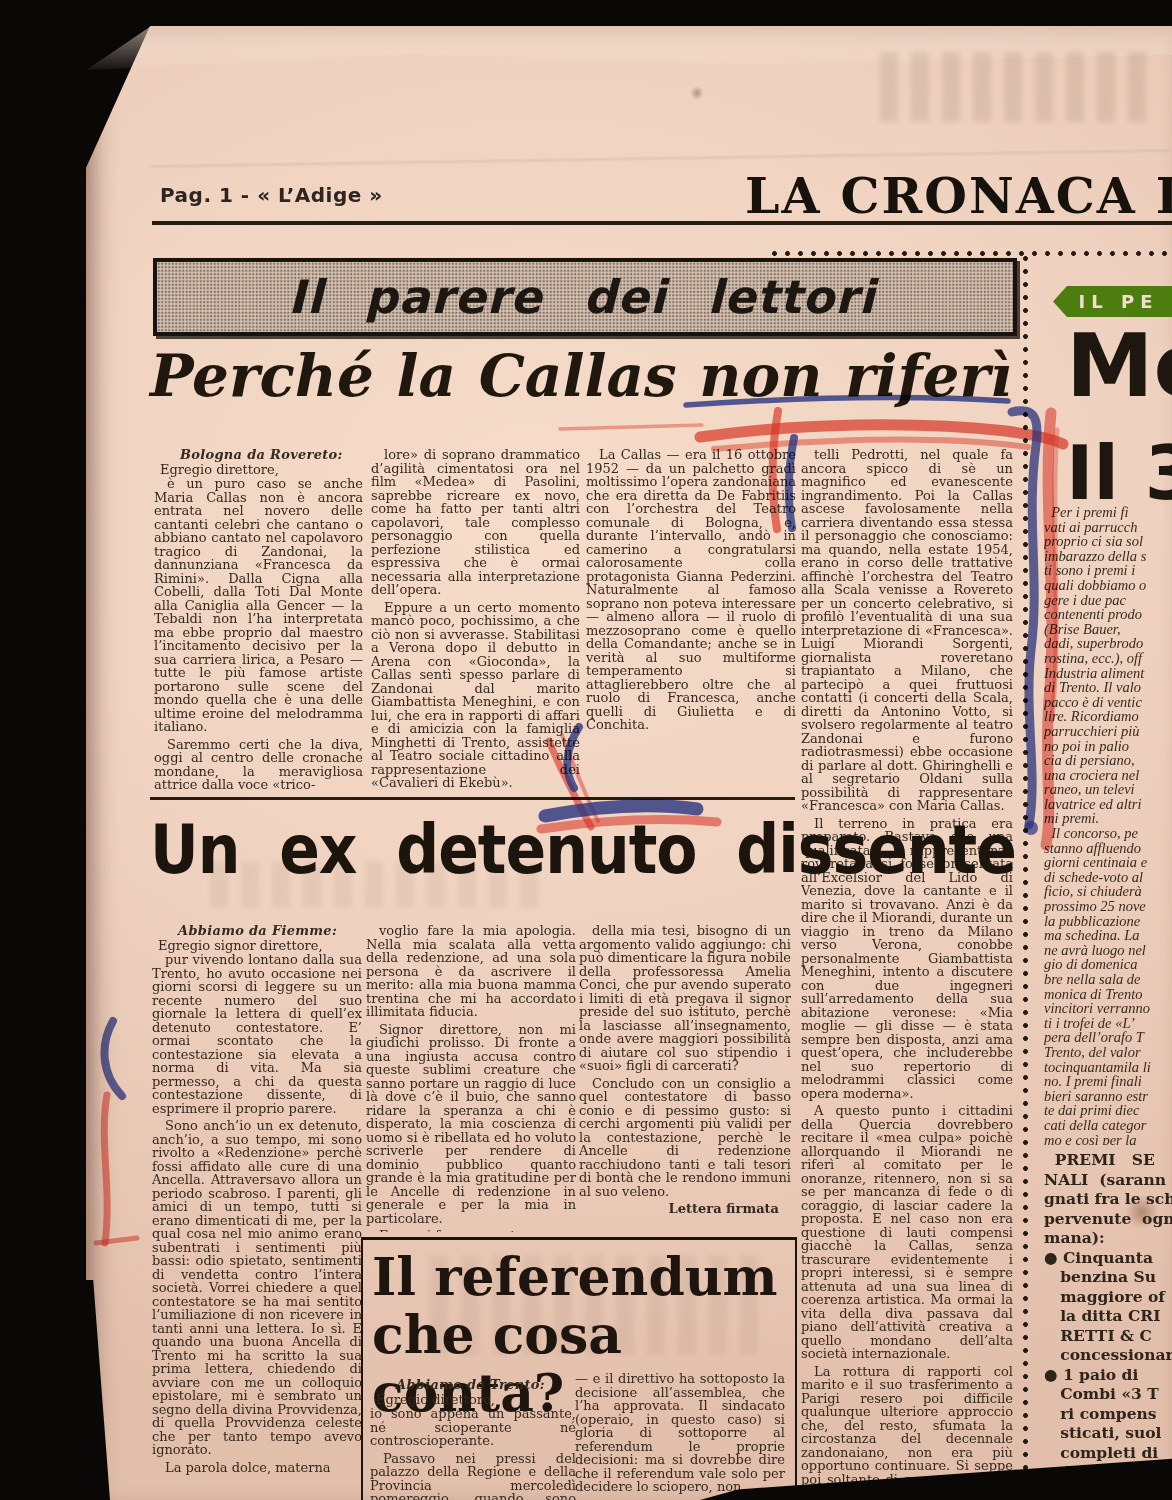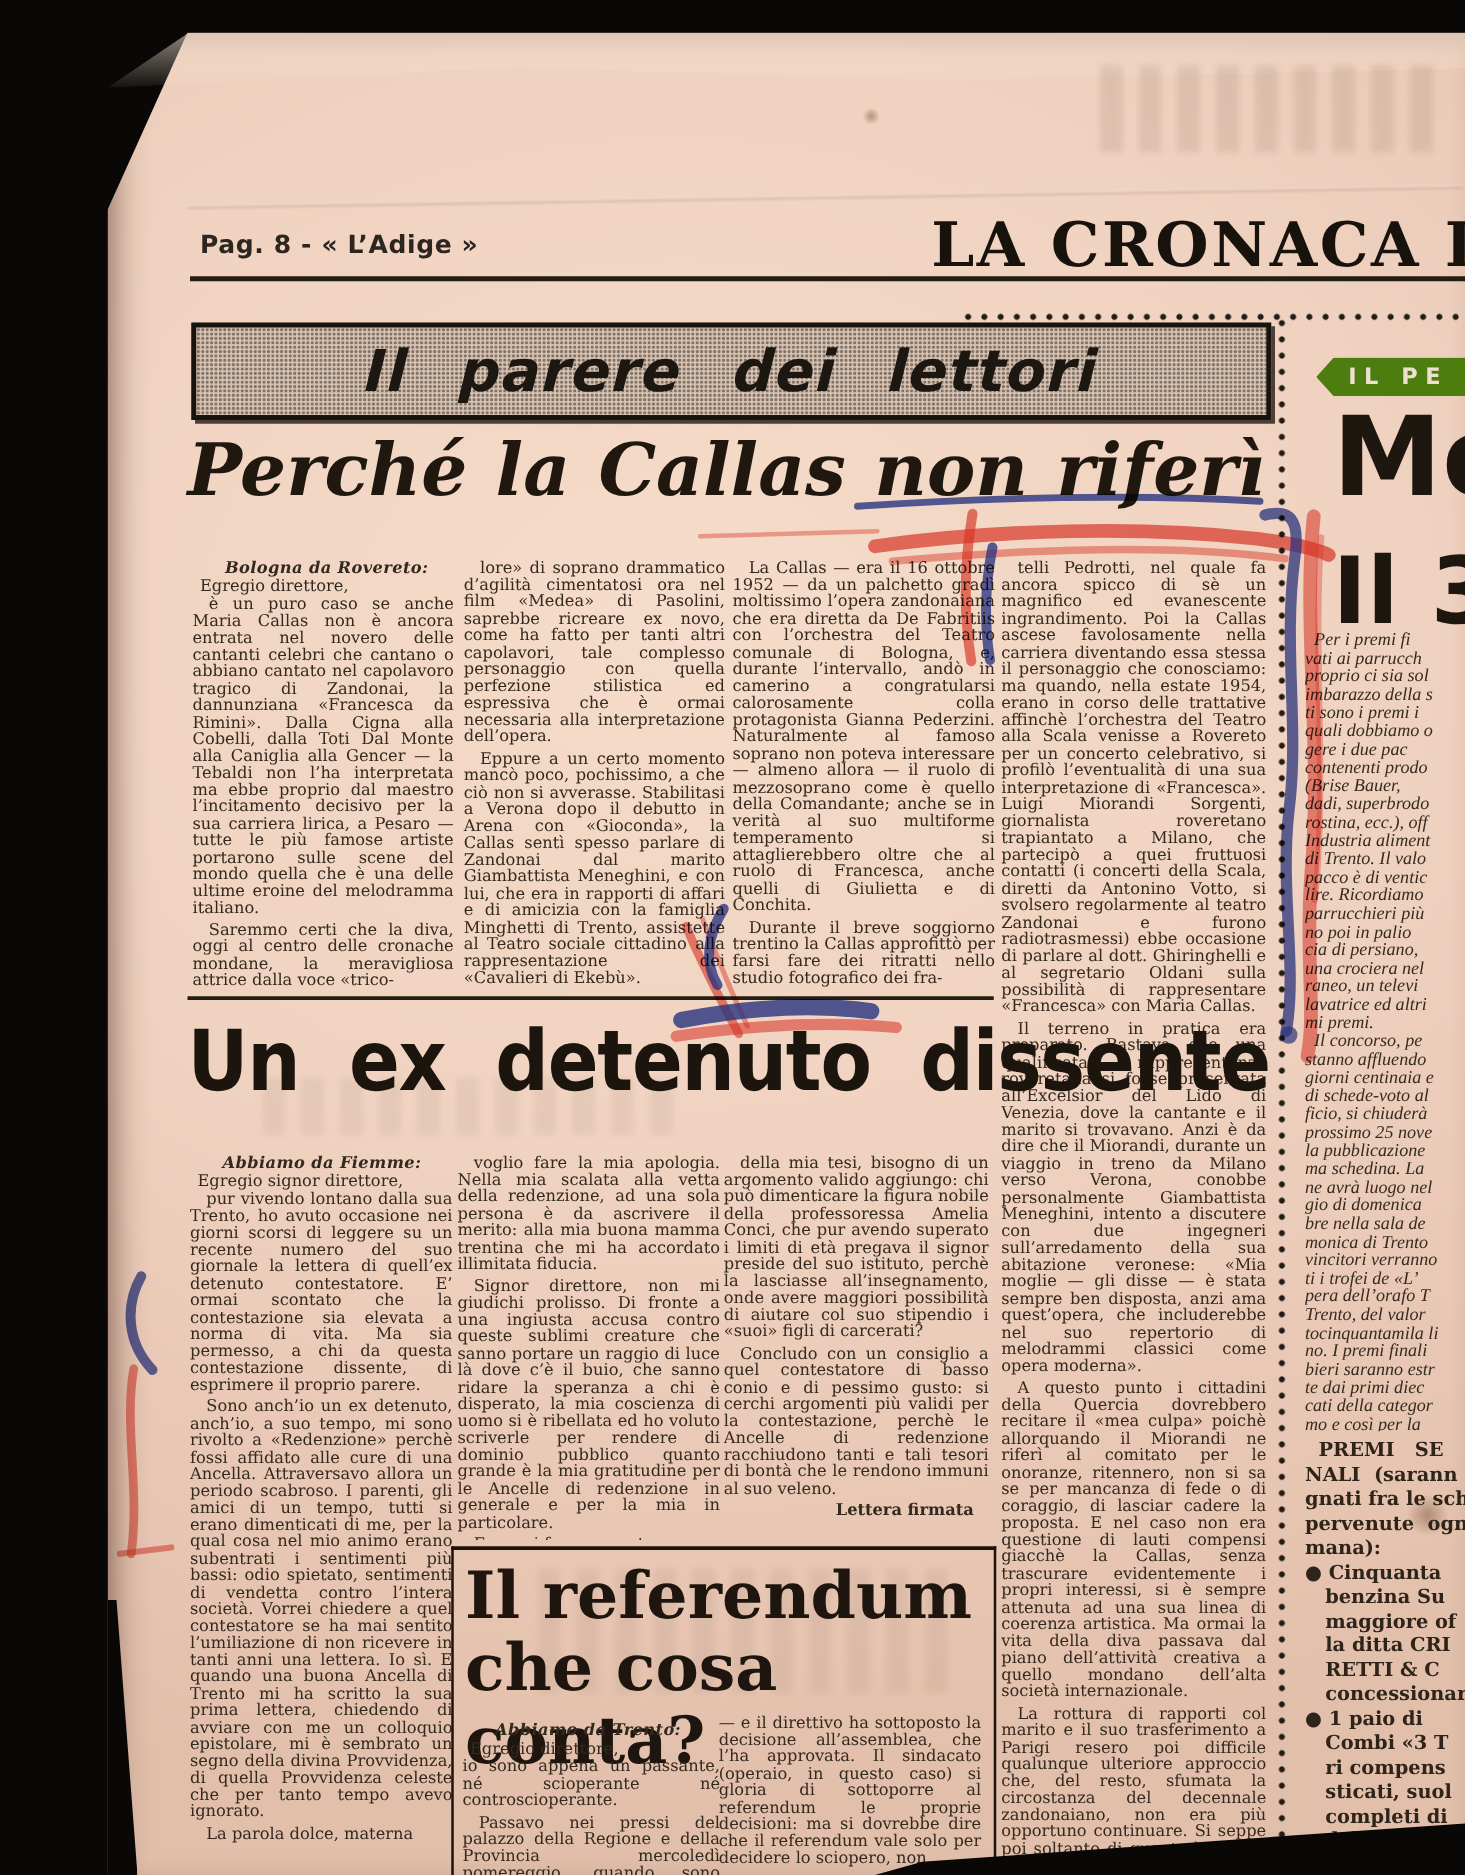--- a/index.html
+++ b/index.html
@@ -78,21 +78,21 @@
   <div class="topband"></div>
   <div class="crease"></div>
 
   <div class="ghost" style="left:880px;top:52px;width:270px;height:70px;"></div>
   <div class="ghost" style="left:335px;top:300px;width:300px;height:38px;opacity:.09;"></div>
   <div class="ghost" style="left:430px;top:1255px;width:330px;height:100px;opacity:.08;"></div>
   <div class="ghost" style="left:210px;top:862px;width:340px;height:46px;opacity:.08;"></div>
   <div class="stain" style="left:690px;top:86px;width:14px;height:14px;"></div>
   <div class="stain" style="left:1125px;top:1195px;width:34px;height:34px;"></div>
 
-  <div class="page-label">Pag. 8  - « L’Adige »</div>
+  <div class="page-label">Pag. 1  - « L’Adige »</div>
   <div class="masthead">LA CRONACA D</div>
   <div class="rule" style="left:152px;top:221px;width:1020px;height:4px;"></div>
 
   <div class="dotted-h"></div>
   <div class="dotted-v"></div>
 
   <div class="lettori-box">
     <span class="lettori-title">Il parere dei lettori</span>
   </div>
 
@@ -103,21 +103,20 @@
     <p class="salute">Egregio direttore,</p>
     <p>è un puro caso se anche Maria Callas non è ancora entrata nel novero delle cantanti celebri che cantano o abbiano cantato nel capolavoro tragico di Zandonai, la dannunziana «Francesca da Rimini». Dalla Cigna alla Cobelli, dalla Toti Dal Monte alla Caniglia alla Gencer — la Tebaldi non l’ha interpretata ma ebbe proprio dal maestro l’incitamento decisivo per la sua carriera lirica, a Pesaro — tutte le più famose artiste portarono sulle scene del mondo quella che è una delle ultime eroine del melodramma italiano.</p>
     <p>Saremmo certi che la diva, oggi al centro delle cronache mondane, la meravigliosa attrice dalla voce «trico-</p>
   </div>
   <div class="col" style="left:371px;top:448px;width:209px;">
     <p>lore» di soprano drammatico d’agilità cimentatosi ora nel film «Medea» di Pasolini, saprebbe ricreare ex novo, come ha fatto per tanti altri capolavori, tale complesso personaggio con quella perfezione stilistica ed espressiva che è ormai necessaria alla interpretazione dell’opera.</p>
     <p>Eppure a un certo momento mancò poco, pochissimo, a che ciò non si avverasse. Stabilitasi a Verona dopo il debutto in Arena con «Gioconda», la Callas sentì spesso parlare di Zandonai dal marito Giambattista Meneghini, e con lui, che era in rapporti di affari e di amicizia con la famiglia Minghetti di Trento, assistette al Teatro sociale cittadino alla rappresentazione dei «Cavalieri di Ekebù».</p>
   </div>
   <div class="col" style="left:586px;top:448px;width:210px;">
     <p>La Callas — era il 16 ottobre 1952 — da un palchetto gradì moltissimo l’opera zandonaiana che era diretta da De Fabritiis con l’orchestra del Teatro comunale di Bologna, e, durante l’intervallo, andò in camerino a congratularsi calorosamente colla protagonista Gianna Pederzini. Naturalmente al famoso soprano non poteva interessare — almeno allora — il ruolo di mezzosoprano come è quello della Comandante; anche se in verità al suo multiforme temperamento si attaglierebbero oltre che al ruolo di Francesca, anche quelli di Giulietta e di Conchita.</p>
-    <p>Durante il breve soggiorno trentino la Callas approfittò per farsi fare dei ritratti nello studio fotografico dei fra-</p>
   </div>
   <div class="col" style="left:801px;top:448px;width:212px;height:1046px;overflow:hidden;">
     <p>telli Pedrotti, nel quale fa ancora spicco di sè un magnifico ed evanescente ingrandimento. Poi la Callas ascese favolosamente nella carriera diventando essa stessa il personaggio che conosciamo: ma quando, nella estate 1954, erano in corso delle trattative affinchè l’orchestra del Teatro alla Scala venisse a Rovereto per un concerto celebrativo, si profilò l’eventualità di una sua interpretazione di «Francesca». Luigi Miorandi Sorgenti, giornalista roveretano trapiantato a Milano, che partecipò a quei fruttuosi contatti (i concerti della Scala, diretti da Antonino Votto, si svolsero regolarmente al teatro Zandonai e furono radiotrasmessi) ebbe occasione di parlare al dott. Ghiringhelli e al segretario Oldani sulla possibilità di rappresentare «Francesca» con Maria Callas.</p>
     <p>Il terreno in pratica era preparato. Bastava che una qualificata rappresentanza roveretana si fosse presentata all’Excelsior del Lido di Venezia, dove la cantante e il marito si trovavano. Anzi è da dire che il Miorandi, durante un viaggio in treno da Milano verso Verona, conobbe personalmente Giambattista Meneghini, intento a discutere con due ingegneri sull’arredamento della sua abitazione veronese: «Mia moglie — gli disse — è stata sempre ben disposta, anzi ama quest’opera, che includerebbe nel suo repertorio di melodrammi classici come opera moderna».</p>
     <p>A questo punto i cittadini della Quercia dovrebbero recitare il «mea culpa» poichè allorquando il Miorandi ne riferì al comitato per le onoranze, ritennero, non si sa se per mancanza di fede o di coraggio, di lasciar cadere la proposta. E nel caso non era questione di lauti compensi giacchè la Callas, senza trascurare evidentemente i propri interessi, si è sempre attenuta ad una sua linea di coerenza artistica. Ma ormai la vita della diva passava dal piano dell’attività creativa a quello mondano dell’alta società internazionale.</p>
     <p>La rottura di rapporti col marito e il suo trasferimento a Parigi resero poi difficile qualunque ulteriore approccio che, del resto, sfumata la circostanza del decennale zandonaiano, non era più opportuno continuare. Si seppe poi soltanto di quanto la Callas si «meravigliasse» in</p>
   </div>
 
   <div class="rule" style="left:150px;top:797px;width:645px;height:3px;"></div>
 

